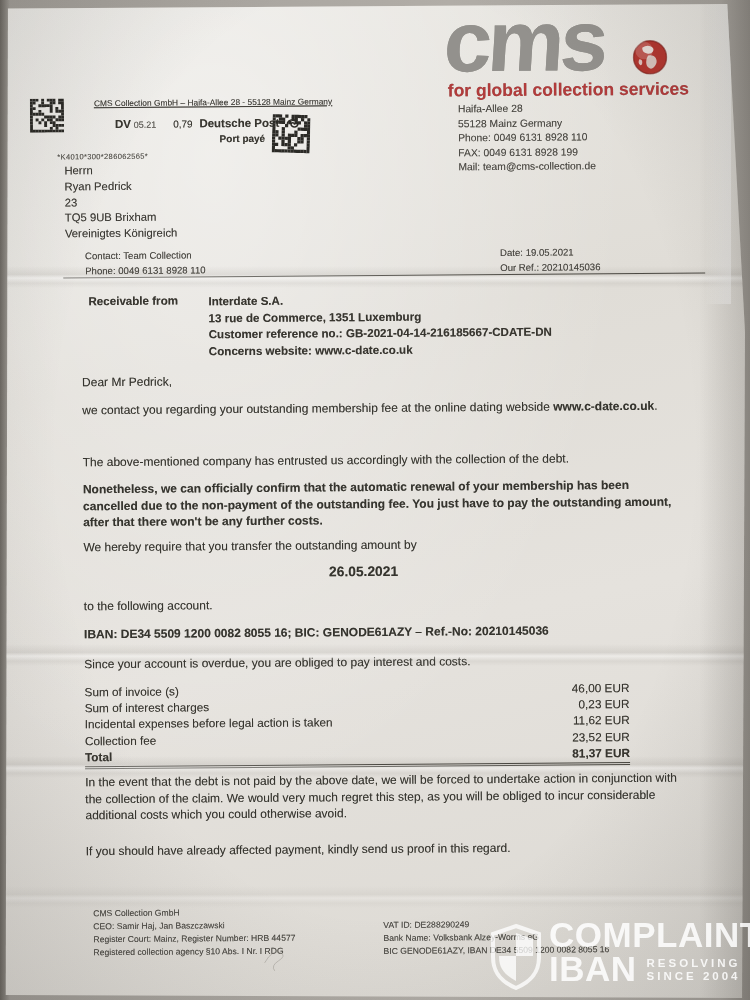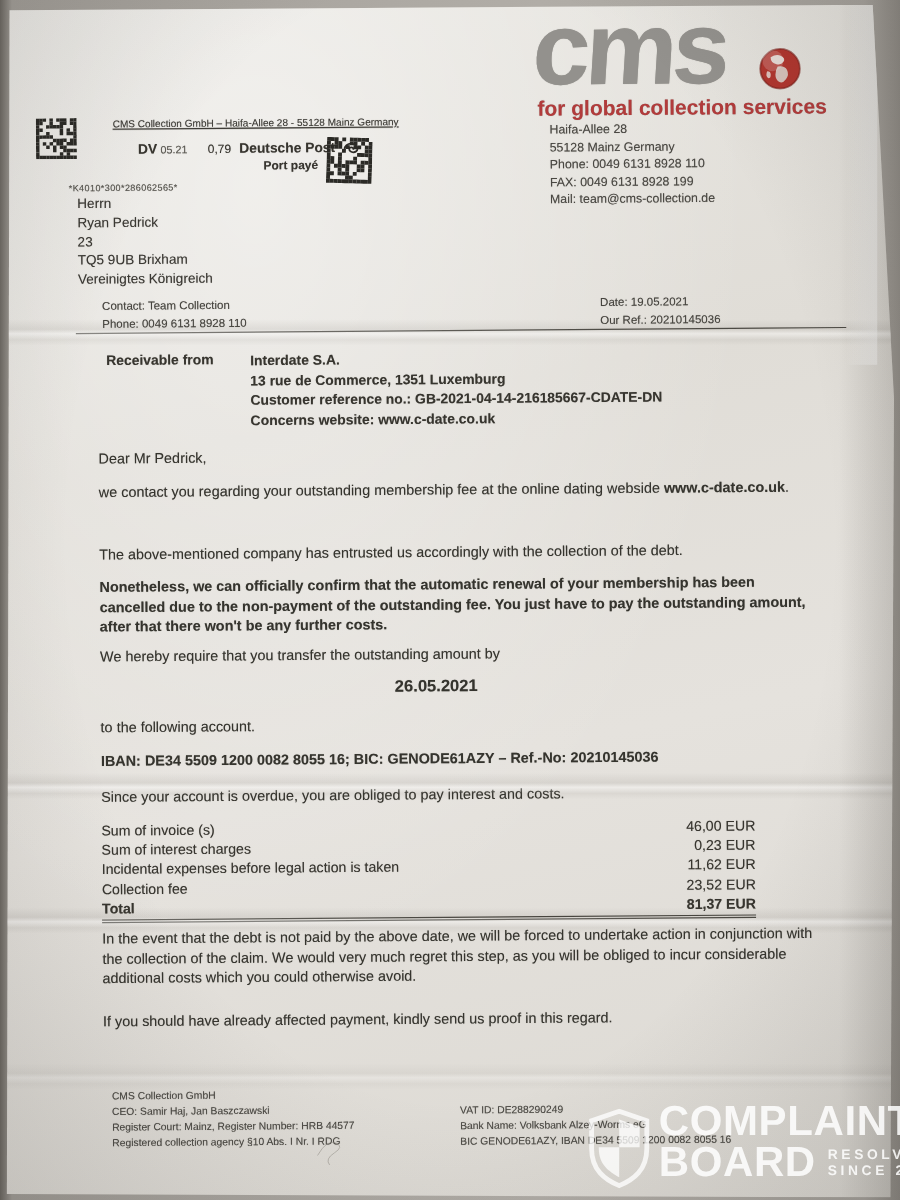--- a/index.html
+++ b/index.html
@@ -395,21 +395,21 @@
 
   <div class="watermark">
     <svg class="wm-shield" width="52" height="66" viewBox="0 0 52 66">
       <path d="M26 2 L49 10 V33 C49 51 38 59 26 64 C14 59 3 51 3 33 V10 Z" fill="none" stroke="rgba(255,255,255,0.85)" stroke-width="4"></path>
       <path d="M26 9 L43 15 V32 H26 Z" fill="rgba(255,255,255,0.85)"></path>
       <path d="M26 32 H9 V33 C9 46 17 52 26 57 Z" fill="rgba(255,255,255,0.85)"></path>
     </svg>
     <div>
       <div class="wm-line1">COMPLAINTS</div>
       <div class="wm-row2">
-        <div class="wm-line2">BOARD</div>
+        <div class="wm-line2">IBAN</div>
         <div class="wm-sub">
           <div>RESOLVING</div>
           <div>SINCE 2004</div>
         </div>
       </div>
     </div>
   </div>
 
   <div class="vignette"></div>
 </div>

